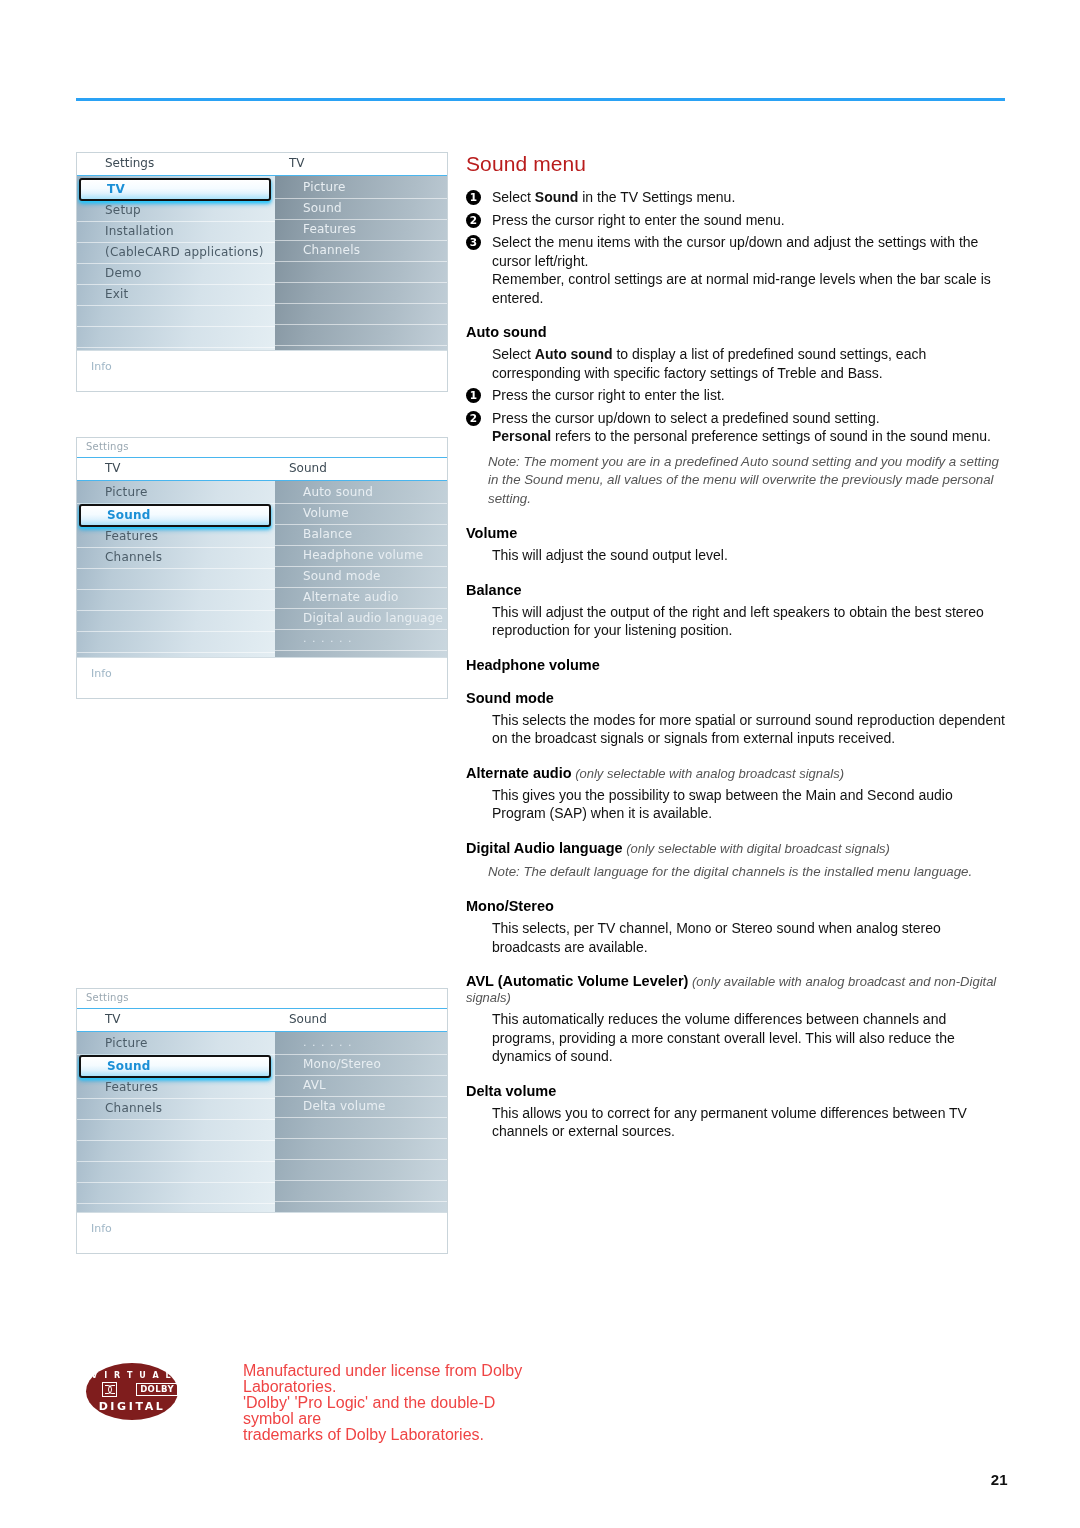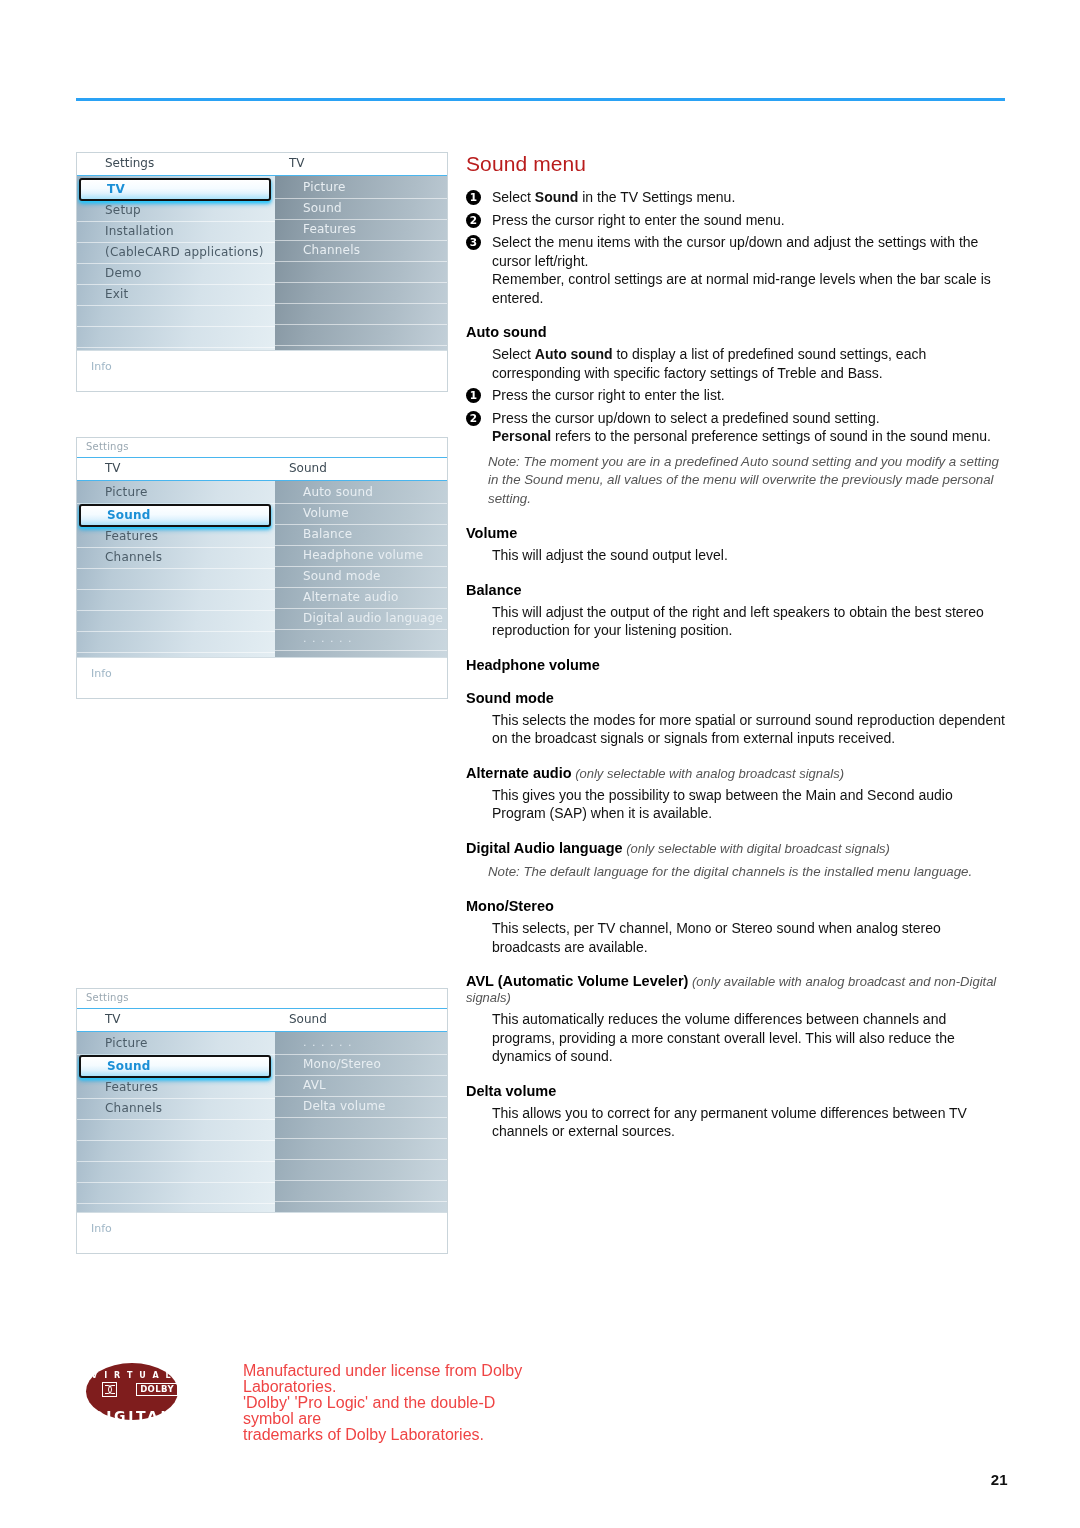--- a/index.html
+++ b/index.html
@@ -291,24 +291,24 @@
     display: inline-block;
     border: 1.4px solid #fff;
     padding: 0 3px;
     font-size: 8.5px;
     font-weight: 700;
     line-height: 11px;
     letter-spacing: .4px;
     font-family: "DejaVu Sans", sans-serif;
   }
   .dolby-logo .dl-bot {
-    font-size: 14px;
+    font-size: 11px;
     font-weight: 700;
     letter-spacing: 2.6px;
-    margin-top: 11px;
+    margin-top: 3px;
     font-family: "DejaVu Sans", sans-serif;
   }
   .dolby-text {
     position: absolute;
     left: 112px;
     top: 0;
     width: 300px;
     font-size: 16px;
     line-height: 16px;
     color: #ef4444;

